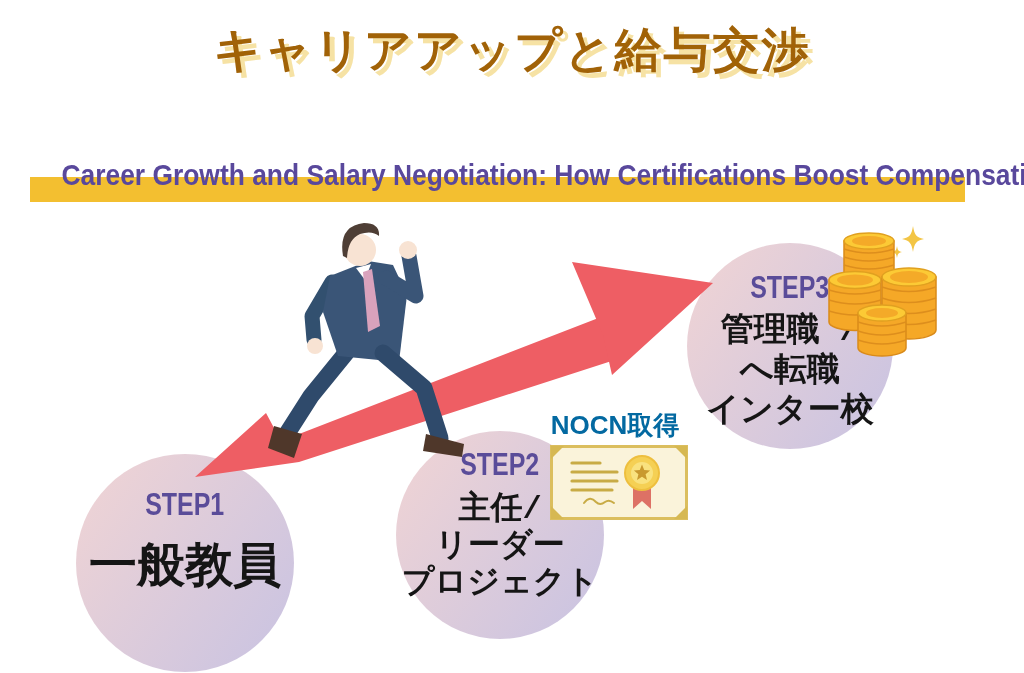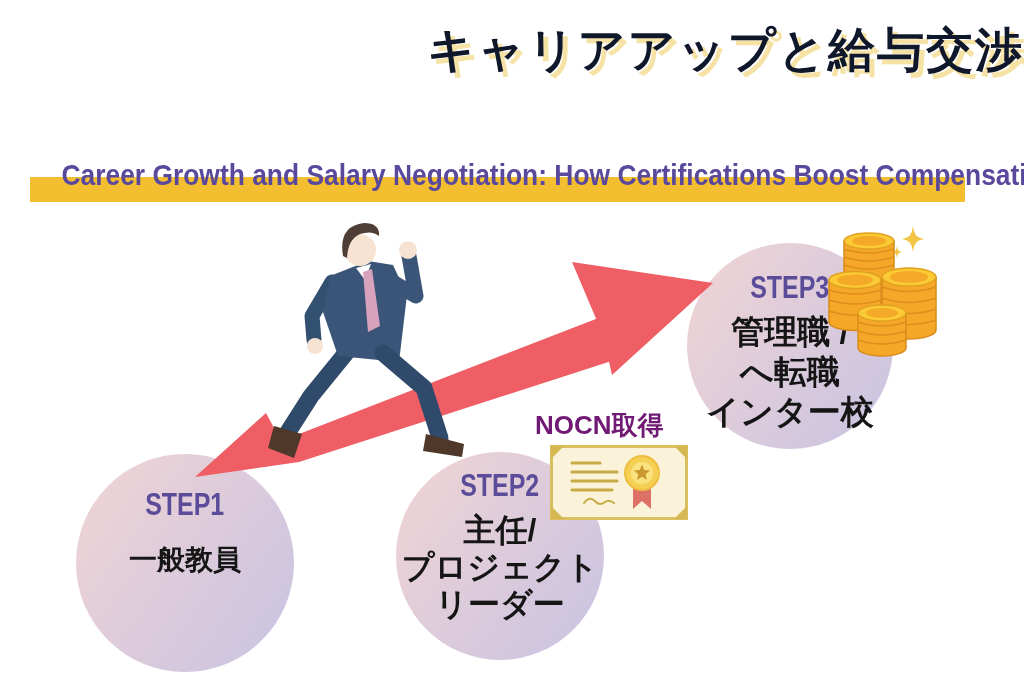--- a/index.html
+++ b/index.html
@@ -3,61 +3,61 @@
 <meta charset="utf-8">
 <style>
   html,body { margin:0; padding:0; background:#ffffff; }
   #canvas {
     position:relative; width:1024px; height:673px; overflow:hidden;
     background:#ffffff; font-family:"Liberation Sans", sans-serif;
   }
   
   .title {
     position:absolute; top:20px; left:0; width:100%;
-    text-align:right; color:#0f172a; font-weight:800;
+    text-align:center; color:#a16207; font-weight:800;
     font-size:47px; line-height:59px; letter-spacing:2px;
     text-shadow:5px 5px 0 #f6e2a4;
   }
   
   .subtitle-bar {
     position:absolute; left:30px; top:177px; width:935px; height:25px;
     background:#f3bf30;
   }
   .subtitle {
     position:absolute; left:0; top:158px; width:100%;
     text-align:center; color:#59489c; font-weight:800; font-size:30px;
     transform:scaleX(0.88); letter-spacing:0px; white-space:nowrap;
   }
   
   .circle {
     position:absolute; border-radius:50%;
     background:linear-gradient(125deg,#eed3d5 8%,#cbc4e1 92%);
     text-align:center; box-sizing:border-box;
   }
   #circle1 { left:76px;  top:454px; width:218px; height:218px; padding-top:32px; }
-  #circle2 { left:396px; top:452px; width:208px; height:208px; padding-top:15px; }
+  #circle2 { left:396px; top:431px; width:208px; height:208px; padding-top:15px; }
   #circle3 { left:687px; top:243px; width:206px; height:206px; padding-top:26px; z-index:1; }
   .step-label {
     display:inline-block; color:#5a4c99; font-weight:800; font-size:32px;
     transform:scaleX(0.78); letter-spacing:0;
   }
   .step-text { color:#151515; font-weight:800; }
-  #circle1 .step-text { margin-top:16px; font-size:28px; line-height:42px; }
+  #circle1 .step-text { margin-top:24px; font-size:48px; line-height:42px; }
   #circle2 .step-text { margin-top:8px;  font-size:32px; line-height:37px; }
   #circle3 .step-text { margin-top:6px;  font-size:33px; line-height:40px; }
-  .step-text div { white-space:nowrap; }
+  .step-text div { white-space:nowrap;font-family:Liberation Mono, monospace; }
   
   .overlay { position:absolute; pointer-events:none; }
   #arrow-svg  { left:0; top:0; width:1024px; height:673px; z-index:2; }
   #person-svg { left:268px; top:220px; width:200px; height:245px; z-index:3; }
   #coins-svg  { left:825px; top:222px; width:125px; height:135px; z-index:4; }
   #cert-svg   { left:550px; top:445px; width:138px; height:75px;  z-index:4; }
   #nocn-label {
     position:absolute; left:535px; top:408px; width:160px; z-index:4;
-    color:#701a75; font-weight:800; font-size:26px;
+    text-align:center; color:#0369a1; font-weight:800; font-size:26px;
     white-space:nowrap;
   }
 </style>
 </head>
 <body>
 
 <div id="canvas">
 
   <div class="title">
     <div>キャリアアップと給与交渉</div>
@@ -70,22 +70,22 @@
     <span class="step-label">STEP1</span>
     <div class="step-text">
       <div>一般教員</div>
     </div>
   </div>
 
   <div class="circle" id="circle2">
     <span class="step-label">STEP2</span>
     <div class="step-text">
       <div>主任/</div>
+      <div>リーダー</div>
       <div>プロジェクト</div>
-      <div>リーダー</div>
     </div>
   </div>
 
   <div class="circle" id="circle3">
     <span class="step-label">STEP3</span>
     <div class="step-text">
       <div>管理職 /</div>
       <div>へ転職</div>
       <div>インター校</div>
     </div>

